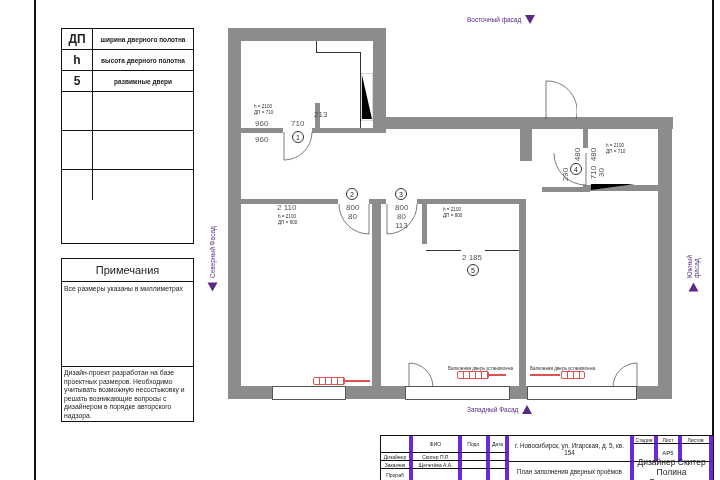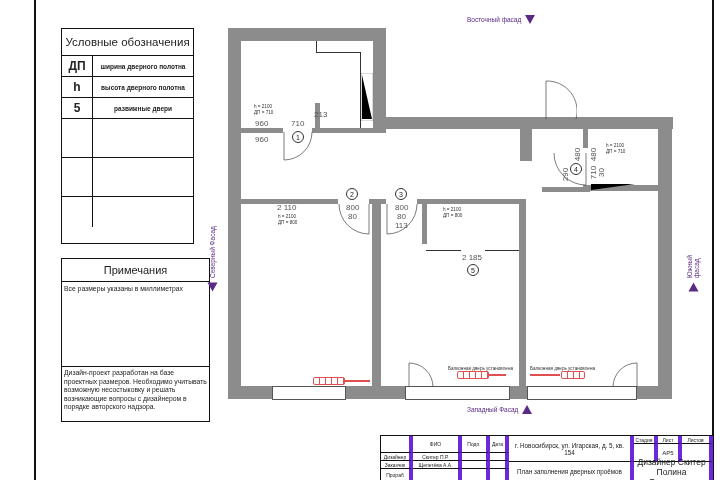--- a/index.html
+++ b/index.html
@@ -9,21 +9,21 @@
   .frame-right{position:absolute;left:712px;top:0;width:2px;height:480px;background:#111;}
   
   .legend{position:absolute;left:61px;top:28px;width:133px;height:216px;border:1.5px solid #111;box-sizing:border-box;}
   .legend .title{height:26px;border-bottom:1.5px solid #111;font-size:11.5px;display:flex;align-items:center;justify-content:center;}
   .legend .row{display:flex;height:20px;border-bottom:1px solid #111;font-weight:bold;}
   .legend .row .k{width:30px;border-right:1.5px solid #111;font-size:12px;display:flex;align-items:center;justify-content:center;}
   .legend .row .v{flex:1;font-size:6.5px;display:flex;align-items:center;justify-content:center;}
   .legend .row.big{height:38px;}
   .legend .row.last{border-bottom:none;height:30px;}
   
-  .notes{position:absolute;left:61px;top:258px;width:149px;height:164px;border:1.5px solid #111;box-sizing:border-box;}
+  .notes{position:absolute;left:61px;top:258px;width:133px;height:164px;border:1.5px solid #111;box-sizing:border-box;}
   .notes .title{height:22px;border-bottom:1.5px solid #111;font-size:11px;display:flex;align-items:center;justify-content:center;}
   .notes .n1{font-size:6.8px;padding:3px 2px;height:78px;border-bottom:1.5px solid #111;}
   .notes .n2{font-size:6.8px;padding:2px 2px;line-height:8.6px;}
   
   .wall{position:absolute;background:#8c8c8c;}
   .thin{position:absolute;background:#333;}
   .dim{position:absolute;font-size:8px;color:#555;}
   .tiny{position:absolute;font-size:4.6px;color:#333;line-height:5.5px;}
   .circ{position:absolute;width:10px;height:10px;border:1px solid #333;border-radius:50%;font-size:7px;display:flex;align-items:center;justify-content:center;background:#fff;}
   .facade{position:absolute;font-size:6.5px;color:#5b2a86;display:flex;align-items:center;gap:4px;}
@@ -37,21 +37,20 @@
   .rad-pipe{position:absolute;height:2px;background:#e05050;}
   .win{position:absolute;height:14px;border:1px solid #555;background:#fff;box-sizing:border-box;}
 </style>
 </head>
 <body>
 
 <div class="frame-line"></div>
 <div class="frame-right"></div>
 
 <div class="legend">
-  <div class="title">Условные обозначения</div>
   <div class="row">
       <div class="k">ДП</div>
       <div class="v">ширина дверного полотна</div>
     </div>
   <div class="row">
       <div class="k">h</div>
       <div class="v">высота дверного полотна</div>
     </div>
   <div class="row">
       <div class="k">5</div>

